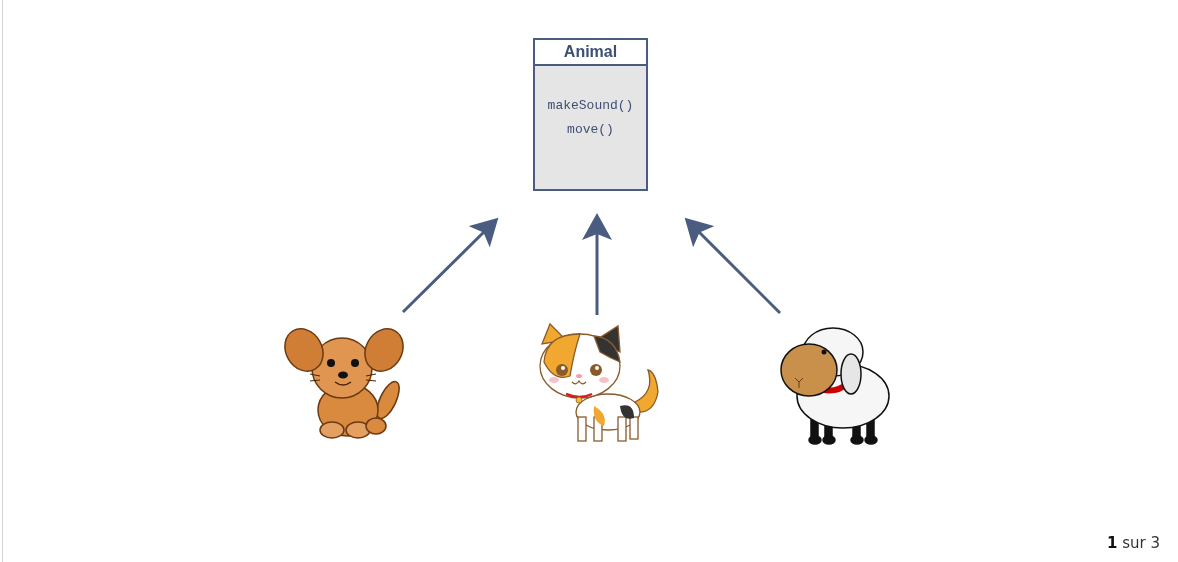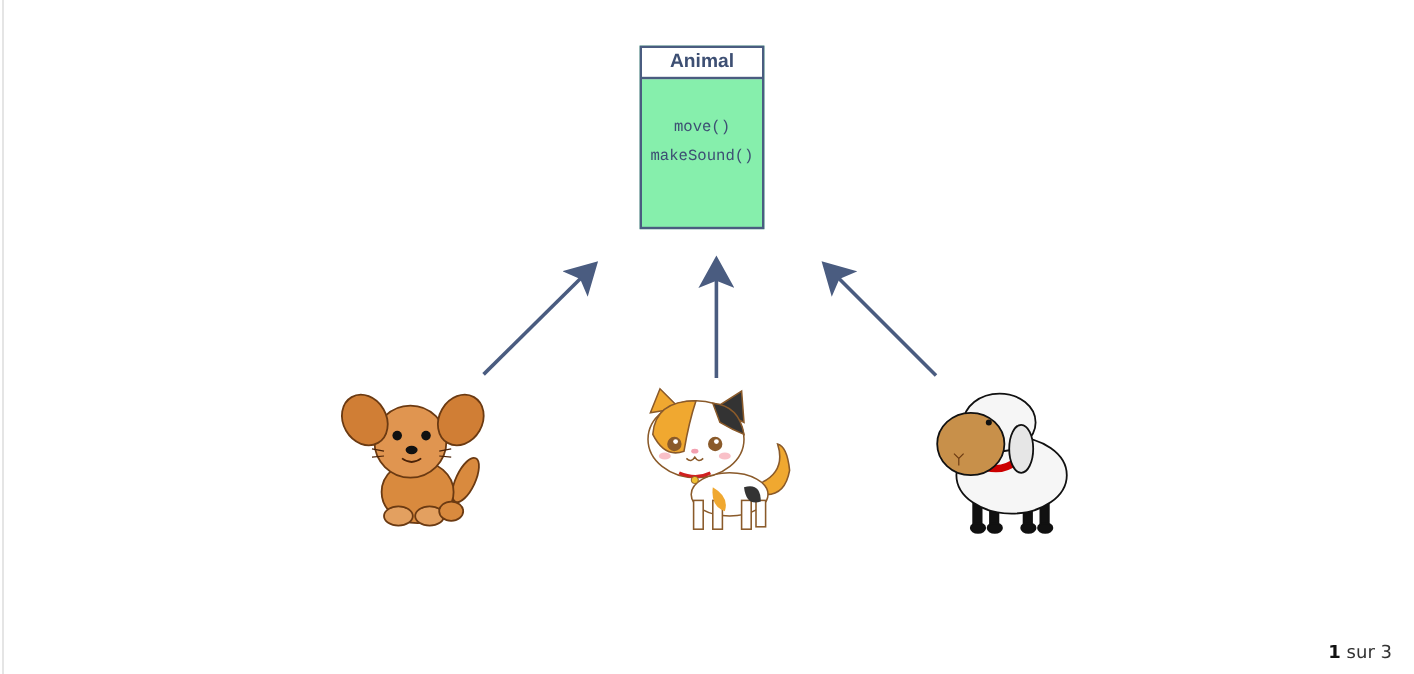--- a/index.html
+++ b/index.html
@@ -1,43 +1,43 @@
 <!DOCTYPE html>
 <html><head>
   <meta charset="utf-8">
   <style>
     html, body { margin: 0; padding: 0; background: #ffffff; }
     body { width: 1178px; height: 562px; position: relative; overflow: hidden;
            font-family: "Liberation Sans", sans-serif; }
     .frame { position: absolute; left: 2px; top: 0; width: 1176px; height: 562px;
              border-left: 1px solid #d4d4d4; box-sizing: border-box; }
-    .uml-class { position: absolute; left: 533px; top: 38px; width: 104px; height: 153px;
-                 border: 2px solid #4a5c80; box-sizing: border-box; background: #86efac; }
+    .uml-class { position: absolute; left: 533px; top: 38px; width: 115px; height: 153px;
+                 border: 2px solid #4a5c80; box-sizing: border-box; background: #e5e5e5; }
     .uml-header { height: 24px; background: #ffffff; border-bottom: 2px solid #4a5c80;
                   text-align: center; font-family: "Liberation Sans", sans-serif;
                   font-weight: bold; font-size: 16px; line-height: 24px; color: #3d4f73; }
     .uml-methods { padding-top: 28px; text-align: center; }
     .uml-method { font-family: "Liberation Mono", monospace; font-size: 13px;
                   color: #3d4f73; line-height: 24px; }
     svg.arrows { position: absolute; left: 0; top: 0; }
     .animal { position: absolute; }
     .pager { position: absolute; right: 18px; bottom: 10px; font-size: 15px; color: #333333;
              font-family: "DejaVu Sans", sans-serif; margin-top: 12px; }
     .pager b { font-weight: bold; color: #111; }
   </style>
 </head>
 <body>
 
 <div class="frame"></div>
 
 <div class="uml-class">
   <div class="uml-header">Animal</div>
   <div class="uml-methods">
+    <div class="uml-method">makeSound()</div>
     <div class="uml-method">move()</div>
-    <div class="uml-method">makeSound()</div>
   </div>
 </div>
 
 <svg class="arrows" width="1178" height="562">
   <defs>
     <marker id="ah" markerWidth="10" markerHeight="10" refX="6" refY="5" orient="auto" markerUnits="strokeWidth">
       <path d="M0,0 L9,5 L0,10 L2,5 z" fill="#4a5c80"></path>
     </marker>
   </defs>
   <line x1="403" y1="312" x2="492" y2="224" stroke="#4a5c80" stroke-width="3" marker-end="url(#ah)"></line>

